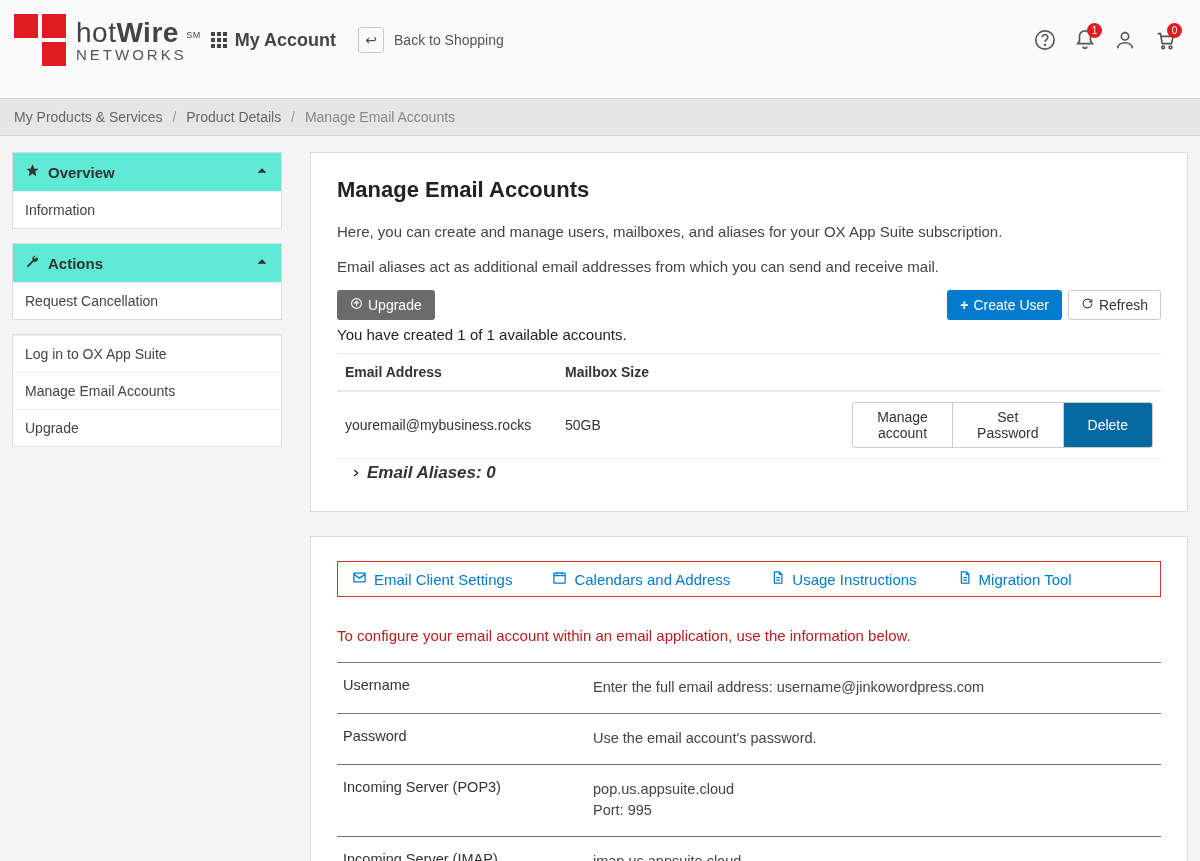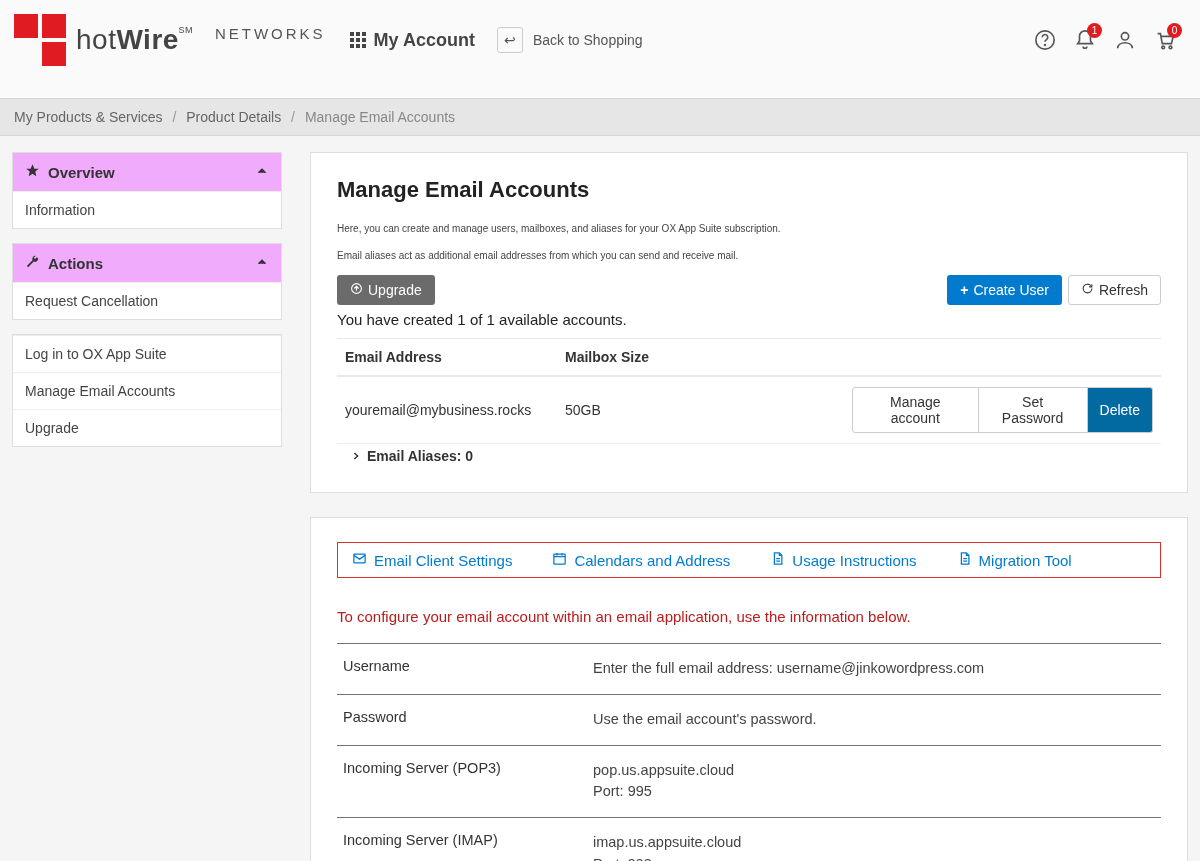--- a/index.html
+++ b/index.html
@@ -3,24 +3,24 @@
 <meta charset="utf-8">
 <style>
   * { box-sizing: border-box; margin: 0; padding: 0; }
   body { font-family: -apple-system, BlinkMacSystemFont, "Segoe UI", Arial, sans-serif; background: #f5f5f5; color: #333; font-size: 14px; }
 
   
   .header { display: flex; align-items: center; padding: 14px 14px 32px 14px; background: #fafafa; }
   .logo-blocks { display: grid; grid-template-columns: 24px 24px; grid-template-rows: 24px 24px; gap: 4px; margin-right: 10px; }
   .logo-blocks div { background: #e11b22; }
   .logo-blocks div:nth-child(3) { background: transparent; }
-  .logo-text { display: flex; flex-direction: row; margin-right: 24px; line-height: 1; gap: 36px; }
+  .logo-text { display: flex; flex-direction: column; margin-right: 24px; line-height: 1; }
   .logo-text .hot { font-size: 28px; font-weight: 400; color: #444; letter-spacing: 0.5px; position: relative; }
   .logo-text .hot .wbold { font-weight: 700; }
-  .logo-text .sm { font-size: 9px; position: absolute; top: 0; right: -14px; }
+  .logo-text .sm { font-size: 9px; position: absolute; top: 12px; right: -14px; }
   .logo-text .net { font-size: 15px; letter-spacing: 3px; color: #555; font-weight: 400; }
   .account-label { display: flex; align-items: center; gap: 8px; font-size: 18px; font-weight: 700; color: #444; margin-right: 22px; }
   .grid-icon { display: grid; grid-template-columns: repeat(3, 4px); grid-template-rows: repeat(3, 4px); gap: 2px; }
   .grid-icon span { background: #444; }
   .back-btn { display: flex; align-items: center; gap: 10px; color: #555; }
   .back-btn .back-icon { border: 1px solid #ccc; border-radius: 3px; width: 26px; height: 26px; display: flex; align-items: center; justify-content: center; font-size: 14px; }
   .header-spacer { flex: 1; }
   .header-icons { display: flex; align-items: center; gap: 18px; padding-right: 10px; }
   .hicon { width: 22px; height: 22px; display: flex; align-items: center; justify-content: center; position: relative; color: #555; }
   .hicon svg { width: 22px; height: 22px; stroke: #555; fill: none; stroke-width: 1.8; }
@@ -30,51 +30,51 @@
   .breadcrumbs { background: #e6e6e6; padding: 10px 14px; color: #666; font-size: 14px; border-top: 1px solid #d5d5d5; border-bottom: 1px solid #d5d5d5; }
   .breadcrumbs span.sep { margin: 0 6px; color: #999; }
 
   
   .layout { display: flex; gap: 28px; padding: 16px 12px 40px 12px; }
   .sidebar { width: 270px; flex-shrink: 0; }
   .main { flex: 1; }
 
   
   .panel { border: 1px solid #ddd; background: #fff; margin-bottom: 14px; }
-  .panel-header { display: flex; align-items: center; gap: 8px; padding: 10px 12px; font-size: 15px; font-weight: 600; color: #333; cursor: pointer; background: #f0abfc; }
+  .panel-header { display: flex; align-items: center; gap: 8px; padding: 10px 12px; font-size: 15px; font-weight: 600; color: #333; cursor: pointer; background: #5eead4; }
   .panel-header .chev { margin-left: auto; }
   .panel-header svg { width: 15px; height: 15px; fill: currentColor; }
   .panel-item { padding: 10px 12px; border-top: 1px solid #eee; color: #444; cursor: pointer; }
 
   
   .card { background: #fff; border: 1px solid #ddd; padding: 24px 26px; margin-bottom: 24px; }
   h2.title { font-size: 22px; font-weight: 600; margin-bottom: 18px; color: #222; }
-  .desc { color: #444; font-size: 10px; margin-bottom: 12px; line-height: 1.5; }
+  .desc { color: #444; font-size: 15px; margin-bottom: 12px; line-height: 1.5; }
 
   .toolbar-row { display: flex; align-items: center; margin-top: 10px; margin-bottom: 6px; }
   .btn { display: inline-flex; align-items: center; gap: 5px; padding: 6px 12px; border-radius: 3px; font-size: 14px; cursor: pointer; border: 1px solid transparent; }
   .btn-dark { background: #6b6b6b; color: #fff; }
   .btn-primary { background: #027bce; color: #fff; }
   .btn-outline { background: #fff; color: #333; border: 1px solid #ccc; }
   .btn-danger { background: #0369a1; color: #fff; }
   .toolbar-row .spacer { flex: 1; }
   .toolbar-row .btn { margin-left: 6px; }
   .toolbar-row .btn:first-child { margin-left: 0; }
 
   .sub-note { margin-top: 6px; color: #222; font-size: 15px; }
 
   .account-table { margin-top: 10px; }
   .account-table .thead, .account-table .trow { display: grid; grid-template-columns: 220px 1fr 300px; align-items: center; padding: 10px 8px; }
   .account-table .thead { font-weight: 700; border-top: 1px solid #e8e8e8; border-bottom: 2px solid #e8e8e8; }
   .account-table .trow { border-bottom: 1px solid #eee; }
   .row-actions { display: flex; justify-content: flex-end; }
-  .row-actions .btn { border-radius: 0; margin: 0; margin-left: -1px; padding: 6px 12px; border: 1px solid #ccc; }
+  .row-actions .btn { border-radius: 0; margin: 0; margin-left: -1px; padding: 6px 24px; border: 1px solid #ccc; }
   .row-actions .btn:first-child { border-top-left-radius: 3px; border-bottom-left-radius: 3px; }
   .row-actions .btn:last-child { border-top-right-radius: 3px; border-bottom-right-radius: 3px; }
-  .aliases { font-weight: 700; font-size: 14px; padding: 4px 0 4px 14px; display: flex; align-items: flex-start; gap: 6px; }
+  .aliases { font-weight: 700; font-size: 17px; padding: 4px 0 4px 14px; display: flex; align-items: flex-start; gap: 6px; font-style: italic; }
 
   
   .tabs-row { display: flex; gap: 40px; border: 1px solid #d8322d; padding: 8px 14px; margin-bottom: 30px; }
   .tab-link { color: #027bce; font-size: 15px; display: flex; align-items: center; gap: 7px; cursor: pointer; }
   .tab-link svg { width: 15px; height: 15px; stroke: #027bce; fill: none; stroke-width: 2; }
 
   .config-note { color: #b91c1c; font-size: 15px; margin-bottom: 18px; }
   .settings-table { width: 100%; }
   .settings-row { display: grid; grid-template-columns: 250px 1fr; padding: 14px 6px; border-top: 1px solid #737373; font-size: 14.5px; color: #444; }
   .settings-row .k { color: #333; }

